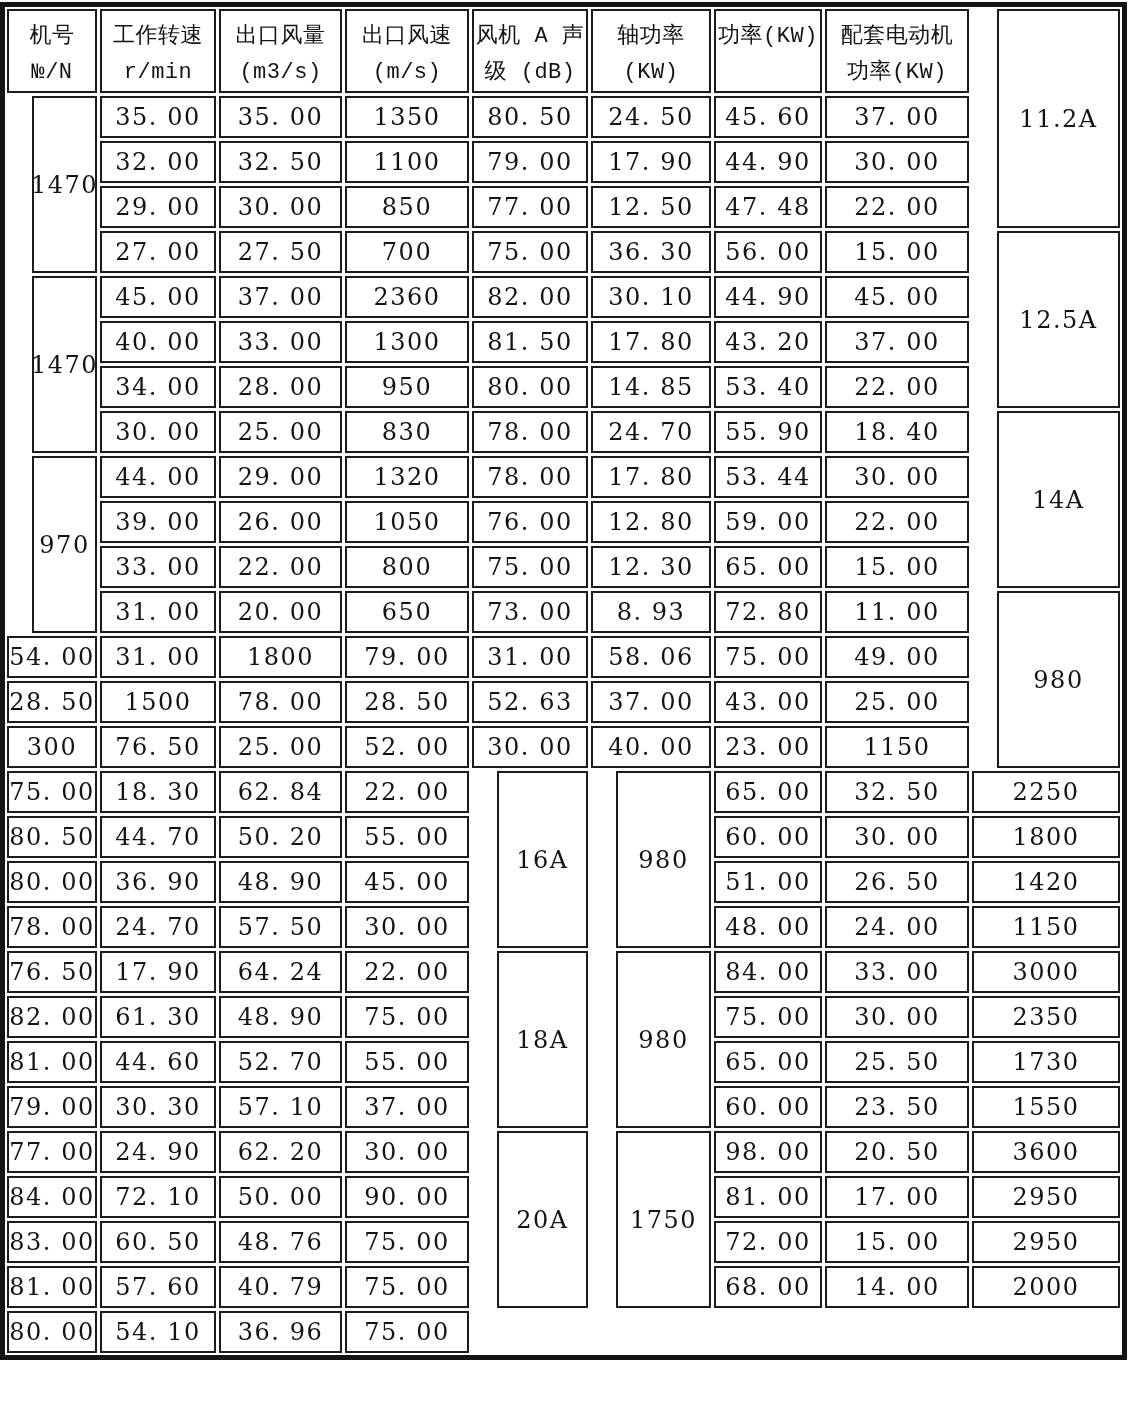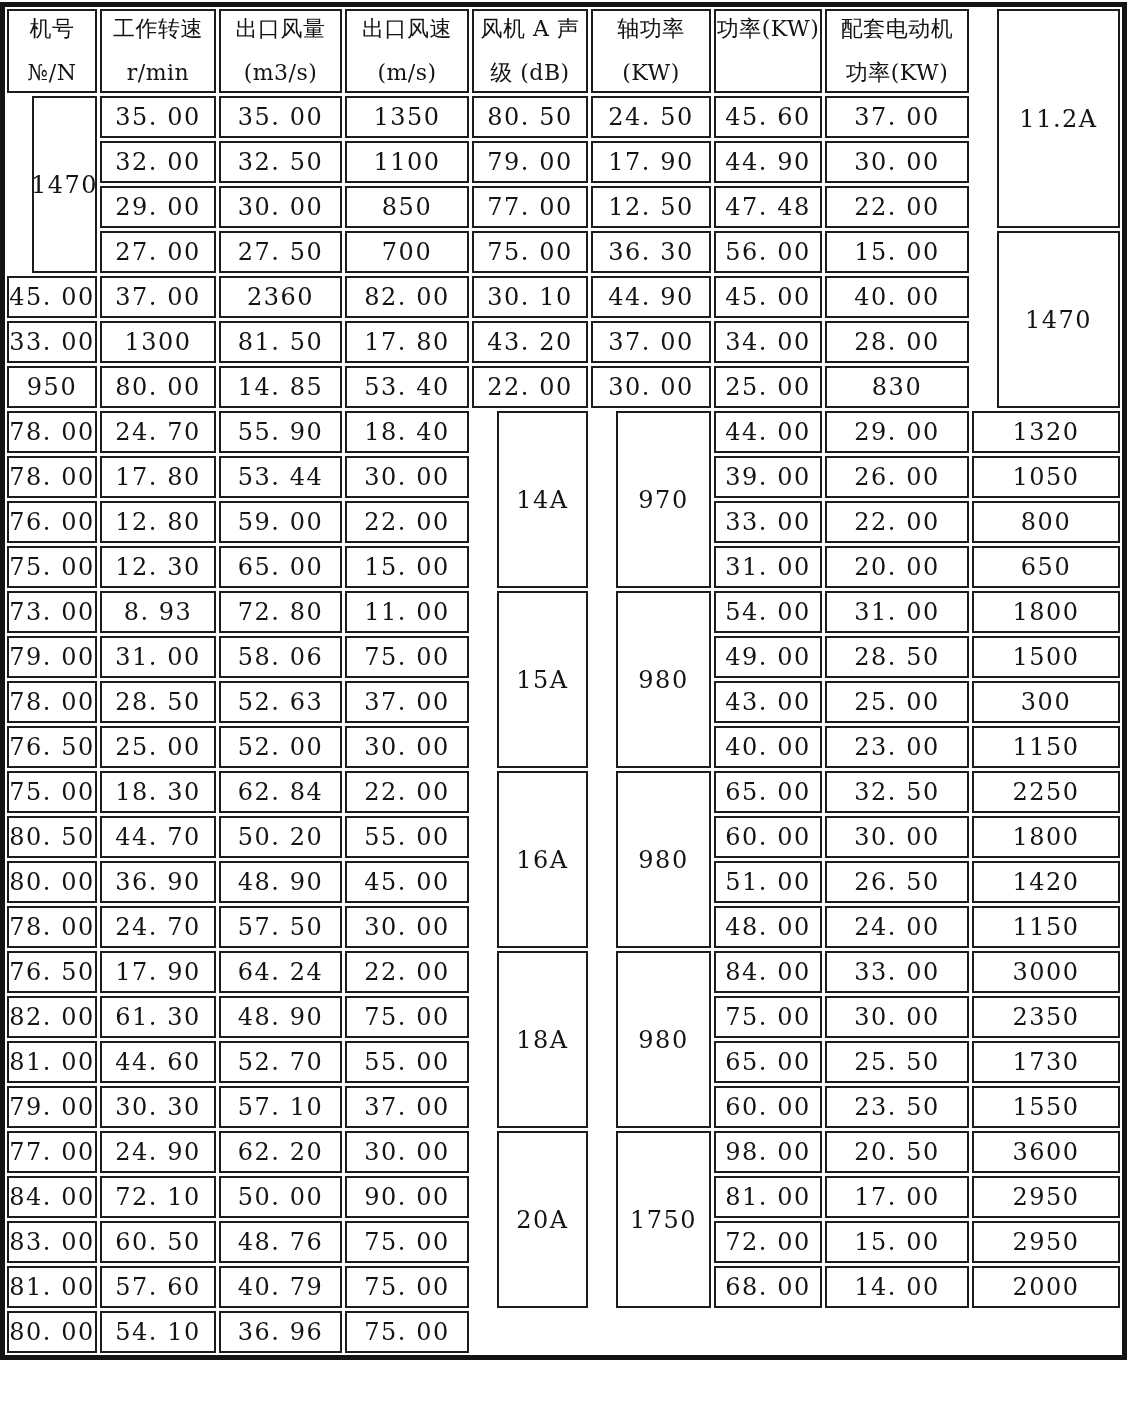--- a/index.html
+++ b/index.html
@@ -33,24 +33,25 @@
     align-items: center;
     justify-content: center;
     font-size: 24px;
     letter-spacing: 1.5px;
     white-space: pre;
     box-sizing: border-box;
     overflow: hidden;
   }
   .hdr {
     flex-direction: column;
-    justify-content: space-between;
+    justify-content: flex-end;
     font-size: 22px;
     letter-spacing: 0.5px;
     line-height: 36px;
+    font-family: Liberation Mono, monospace;
   }
   .hdr .line { min-height: 36px; }
   .span4 { grid-row: span 4; margin-left: 25px; }
 </style>
 </head>
 <body>
 
 
 
 <div class="table-outer">
@@ -86,20 +87,21 @@
       <div class="cell">12. 50</div>
       <div class="cell">47. 48</div>
       <div class="cell">22. 00</div>
       <div class="cell">27. 00</div>
       <div class="cell">27. 50</div>
       <div class="cell">700</div>
       <div class="cell">75. 00</div>
       <div class="cell">36. 30</div>
       <div class="cell">56. 00</div>
       <div class="cell">15. 00</div>
+      <div class="cell span4">12.5A</div>
       <div class="cell span4">1470</div>
       <div class="cell">45. 00</div>
       <div class="cell">37. 00</div>
       <div class="cell">2360</div>
       <div class="cell">82. 00</div>
       <div class="cell">30. 10</div>
       <div class="cell">44. 90</div>
       <div class="cell">45. 00</div>
       <div class="cell">40. 00</div>
       <div class="cell">33. 00</div>
@@ -145,21 +147,20 @@
       <div class="cell">12. 30</div>
       <div class="cell">65. 00</div>
       <div class="cell">15. 00</div>
       <div class="cell">31. 00</div>
       <div class="cell">20. 00</div>
       <div class="cell">650</div>
       <div class="cell">73. 00</div>
       <div class="cell">8. 93</div>
       <div class="cell">72. 80</div>
       <div class="cell">11. 00</div>
-      <div class="cell span4">15A</div>
       <div class="cell span4">980</div>
       <div class="cell">54. 00</div>
       <div class="cell">31. 00</div>
       <div class="cell">1800</div>
       <div class="cell">79. 00</div>
       <div class="cell">31. 00</div>
       <div class="cell">58. 06</div>
       <div class="cell">75. 00</div>
       <div class="cell">49. 00</div>
       <div class="cell">28. 50</div>

